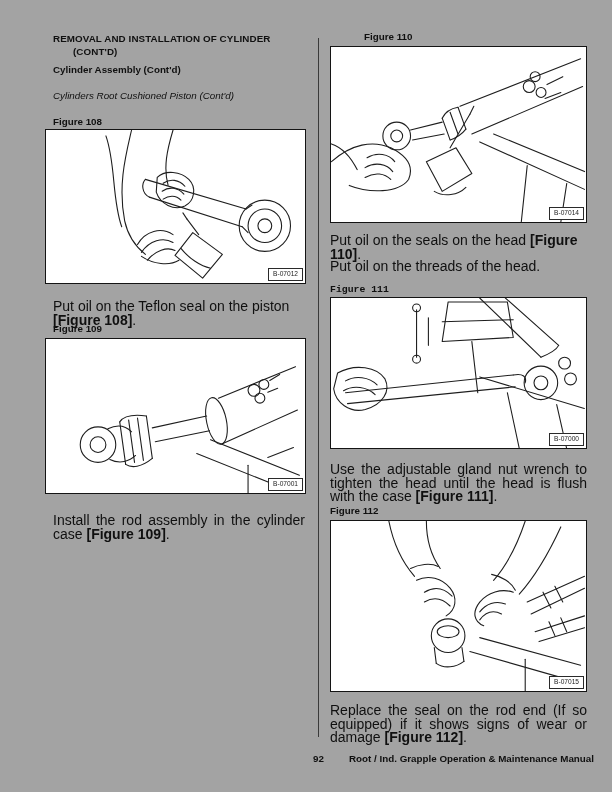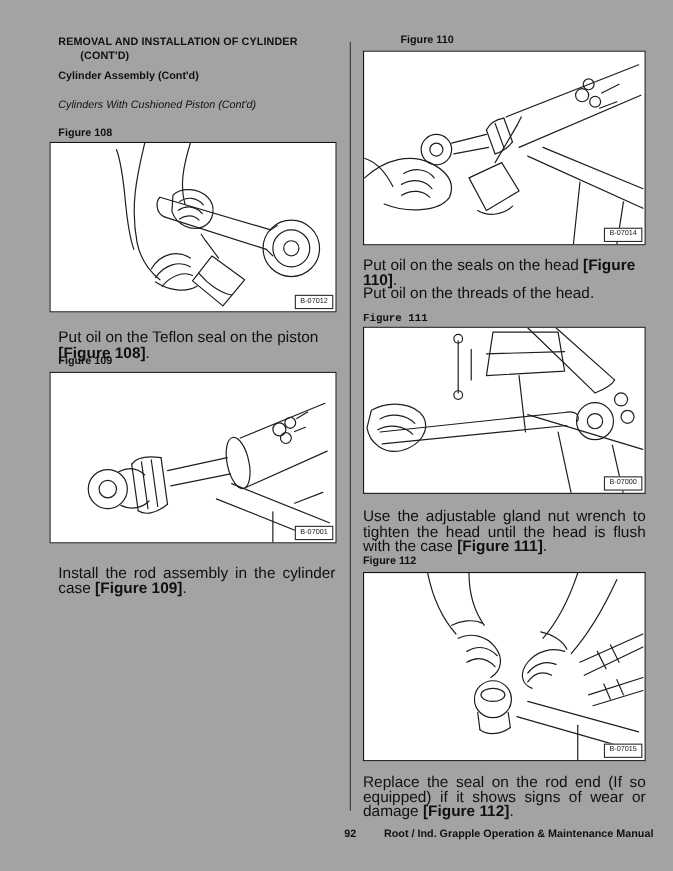--- a/index.html
+++ b/index.html
@@ -53,21 +53,21 @@
 
   <div class="col-divider"></div>
 
   <div class="abs h1" style="left:53px; top:33px; width:252px;">
     <span style="display:block;">REMOVAL AND INSTALLATION OF CYLINDER</span>
     <span style="display:block;padding-left:20px;">(CONT'D)</span>
   </div>
 
   <div class="abs h2" style="left:53px; top:64px;">Cylinder Assembly (Cont'd)</div>
 
-  <div class="abs h3" style="left:53px; top:90px;">Cylinders With Cushioned Piston (Cont'd)</div>
+  <div class="abs h3" style="left:53px; top:90px;">Cylinders Root Cushioned Piston (Cont'd)</div>
 
   <div class="abs figcap" style="left:53px; top:116px;">Figure 108</div>
 
   <div class="figbox" style="left:45px; top:129px; width:261px; height:155px;">
     <svg viewBox="0 0 261 155">
       <g class="art">
 
         <path d="M86,0 C80,26 72,56 79,92 C82,106 90,118 100,126"></path>
         <path d="M128,0 C122,20 118,38 123,56"></path>
         <path d="M60,6 C70,34 66,70 76,98"></path>

